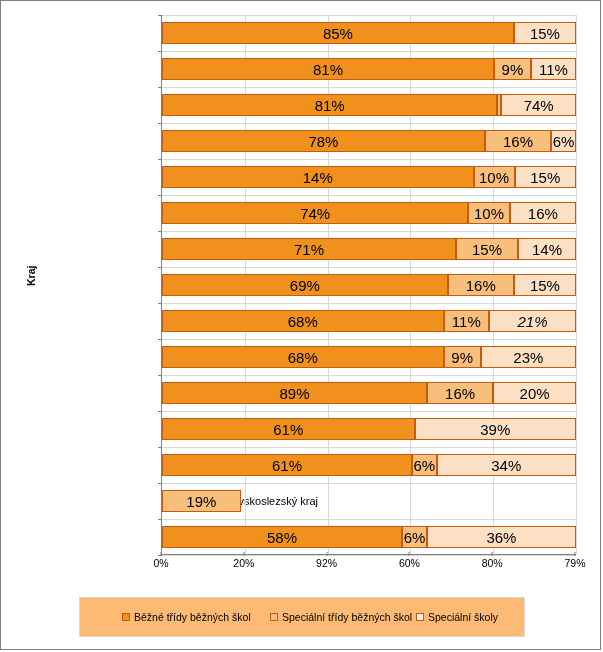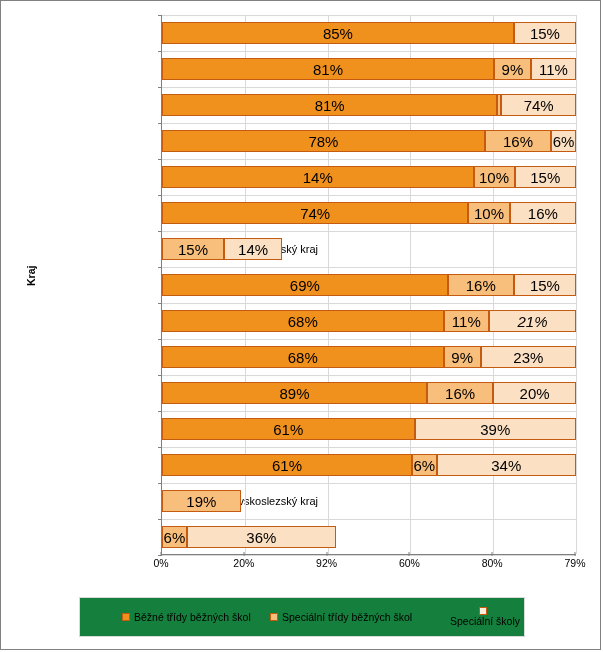--- a/index.html
+++ b/index.html
@@ -73,21 +73,21 @@
   }
   #ytitle{
     position:absolute;left:24px;top:285px;
     font-size:10.5px;font-weight:bold;color:#000;
     transform:rotate(-90deg);transform-origin:left top;
     white-space:nowrap;
   }
   
   #legend{
     position:absolute;left:78px;top:596px;width:446px;height:40px;
-    border:1px solid #d9d9d9;background:#15803d;
+    border:1px solid #d9d9d9;background:#fdba74;
     box-sizing:border-box;
     display:flex;align-items:center;
   }
   .legend-item{
     display:flex;align-items:center;
     font-size:10.5px;color:#000;white-space:nowrap;
   }
   .legend-swatch{
     width:8px;height:8px;margin-right:4px;box-sizing:border-box;
     border:1px solid #C55A11;
@@ -179,20 +179,21 @@
       </div>
       <div class="row" style="top: 180px;">
         <div class="bar">
           <div class="seg s0" title="Ústecký kraj — Běžné třídy běžných škol: 74%" style="width: 306.36px;">74%</div>
           <div class="seg s1" title="Ústecký kraj — Speciální třídy běžných škol: 10%" style="width: 41.4px;">10%</div>
           <div class="seg s2" title="Ústecký kraj — Speciální školy: 16%" style="width: 66.24px;">16%</div>
         </div>
       </div>
       <div class="row" style="top: 216px;">
         <div class="bar">
+          <div class="seg s0" title="Zlínský kraj — Běžné třídy běžných škol: 71%" style="width: 293.94px;">71%</div>
           <div class="seg s1" title="Zlínský kraj — Speciální třídy běžných škol: 15%" style="width: 62.1px;">15%</div>
           <div class="seg s2" title="Zlínský kraj — Speciální školy: 14%" style="width: 57.96px;">14%</div>
         </div>
       </div>
       <div class="row" style="top: 252px;">
         <div class="bar">
           <div class="seg s0" title="Středočeský kraj — Běžné třídy běžných škol: 69%" style="width: 285.66px;">69%</div>
           <div class="seg s1" title="Středočeský kraj — Speciální třídy běžných škol: 16%" style="width: 66.24px;">16%</div>
           <div class="seg s2" title="Středočeský kraj — Speciální školy: 15%" style="width: 62.1px;">15%</div>
         </div>
@@ -231,20 +232,21 @@
           <div class="seg s2" title="Hlavní město Praha — Speciální školy: 34%" style="width: 140.76px;">34%</div>
         </div>
       </div>
       <div class="row" style="top: 468px;">
         <div class="bar">
           <div class="seg s1" title="Moravskoslezský kraj — Speciální třídy běžných škol: 19%" style="width: 78.66px;">19%</div>
         </div>
       </div>
       <div class="row" style="top: 504px;">
         <div class="bar">
+          <div class="seg s0" title="Olomoucký kraj — Běžné třídy běžných škol: 58%" style="width: 240.12px;">58%</div>
           <div class="seg s1" title="Olomoucký kraj — Speciální třídy běžných škol: 6%" style="width: 24.84px;">6%</div>
           <div class="seg s2" title="Olomoucký kraj — Speciální školy: 36%" style="width: 149.04px;">36%</div>
         </div>
       </div>
       <div class="tick" style="top: 0px;"></div>
       <div class="tick" style="top: 36px;"></div>
       <div class="tick" style="top: 72px;"></div>
       <div class="tick" style="top: 108px;"></div>
       <div class="tick" style="top: 144px;"></div>
       <div class="tick" style="top: 180px;"></div>
@@ -277,19 +279,19 @@
 
   <div id="legend">
       <div class="legend-item" style="position: absolute; left: 42px;">
         <span class="legend-swatch lg0"></span>
         <span>Běžné třídy běžných škol</span>
       </div>
       <div class="legend-item" style="position: absolute; left: 190px;">
         <span class="legend-swatch lg1"></span>
         <span>Speciální třídy běžných škol</span>
       </div>
-      <div class="legend-item" style="position: absolute; left: 370px; flex-direction: column;">
+      <div class="legend-item" style="position: absolute; left: 336px;">
         <span class="legend-swatch lg2"></span>
         <span>Speciální školy</span>
       </div>
     </div>
 
 </div>
 
 </body></html>

